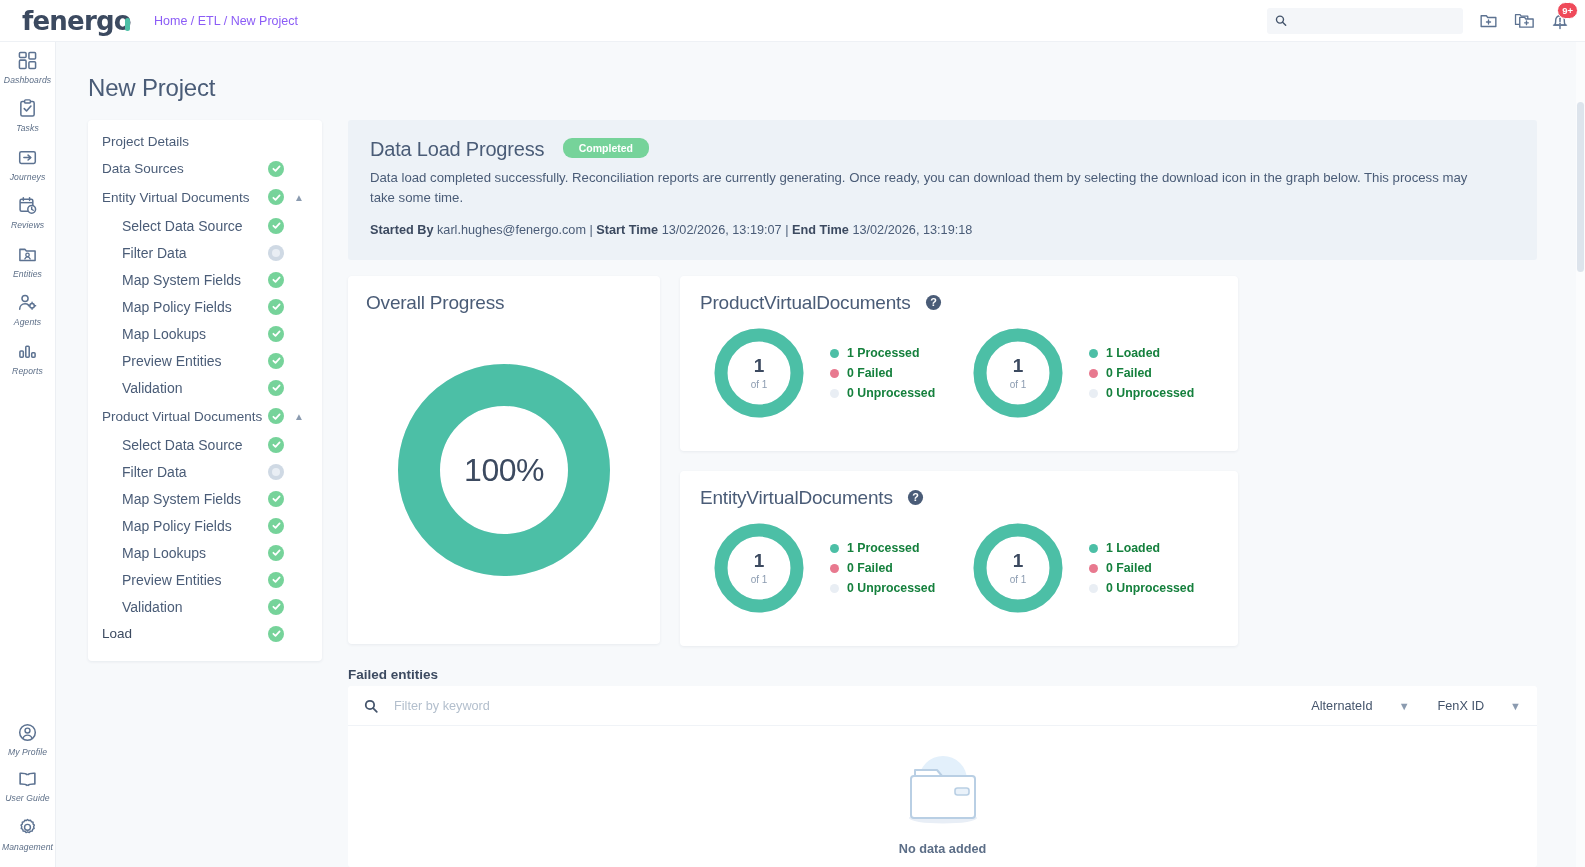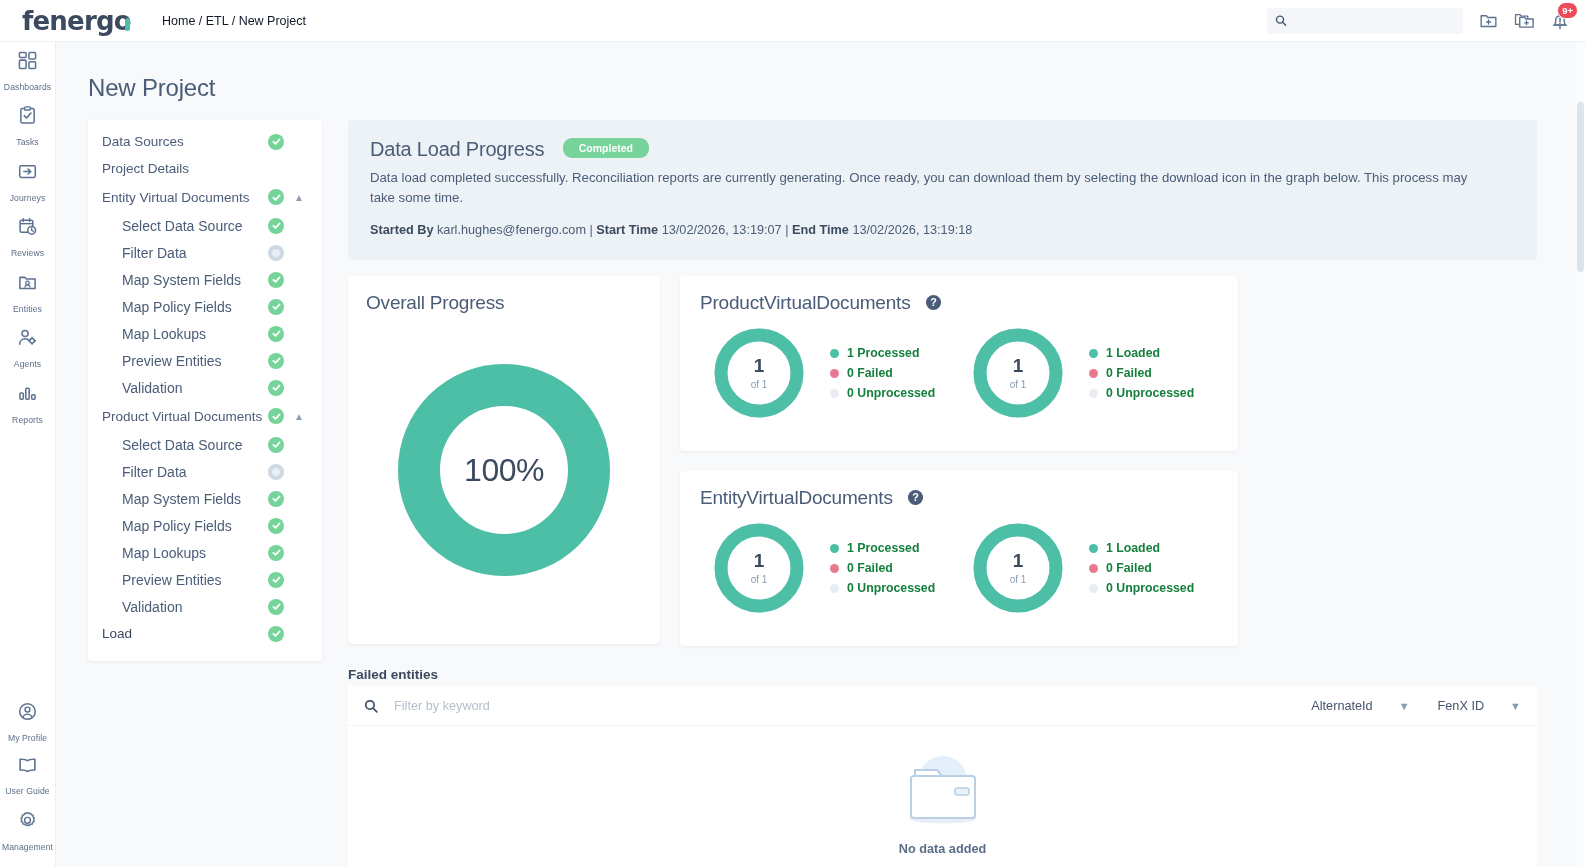--- a/index.html
+++ b/index.html
@@ -20,21 +20,21 @@
   .logo-wrap { display: flex; align-items: center; padding-left: 22px; width: 130px; }
   .logo-text {
     font-size: 26px; font-weight: 700; color: #3c4a60; letter-spacing: -0.8px;
     font-family: "DejaVu Sans", sans-serif;
   }
   .logo-dot {
     width: 24px; height: 13px; border-radius: 7px; background: #4cbfa6;
     margin-left: -6px; margin-top: 8px;
   }
   .breadcrumb {
-    margin-left: 32px; font-size: 12.5px; color: #0f172a; white-space: nowrap;
+    margin-left: 24px; font-size: 12.5px; color: #8b5cf6; white-space: nowrap;
   }
   .topbar-right {
     margin-left: auto; display: flex; align-items: center; padding-right: 16px; gap: 16px;
   }
   .search-box {
     width: 196px; height: 26px; background: #f4f6f9; border-radius: 3px;
     display: flex; align-items: center; padding: 0 8px;
   }
   .search-box input {
     border: none; background: transparent; outline: none; font-size: 12px;
@@ -50,21 +50,21 @@
   }
 
   
   .leftnav {
     position: absolute; left: 0; top: 42px; width: 56px; height: 825px;
     background: #ffffff; border-right: 1px solid #eceff3;
     display: flex; flex-direction: column; align-items: center; z-index: 15;
   }
   .nav-item {
     width: 56px; padding: 9px 0 5px 0; display: flex; flex-direction: column;
-    align-items: center; cursor: pointer; gap: 13px;
+    align-items: center; cursor: pointer; gap: 6px; font-style: italic;
   }
   .nav-label {
     font-size: 8.6px; color: #5c6e87; text-align: center; line-height: 1.1;
     letter-spacing: 0.1px;
   }
   .nav-bottom { margin-top: auto; padding-bottom: 10px; }
 
   
   .page-title {
     position: absolute; left: 88px; top: 74px;
@@ -337,31 +337,31 @@
       </svg>
       <span class="nav-label">Management</span>
     </div>
   </div>
 </div>
 
 <div class="page-title">New Project</div>
 
 <div class="steps-card" id="steps-host">
     <div class="step-row">
-      <span class="lbl">Data Sources</span>
-      <span class="chk">
-        <svg width="11" height="11" viewBox="0 0 12 12">
-          <polyline points="2.6,6.3 4.9,8.5 9.4,3.6" fill="none" stroke="#fff" stroke-width="1.9" stroke-linecap="round" stroke-linejoin="round"></polyline>
-        </svg>
-      </span>
-      <span class="caret-spacer"></span>
-    </div>
-    <div class="step-row">
       <span class="lbl">Project Details</span>
       <span style="width: 16px; flex: 0 0 auto;"></span>
+      <span class="caret-spacer"></span>
+    </div>
+    <div class="step-row">
+      <span class="lbl">Data Sources</span>
+      <span class="chk">
+        <svg width="11" height="11" viewBox="0 0 12 12">
+          <polyline points="2.6,6.3 4.9,8.5 9.4,3.6" fill="none" stroke="#fff" stroke-width="1.9" stroke-linecap="round" stroke-linejoin="round"></polyline>
+        </svg>
+      </span>
       <span class="caret-spacer"></span>
     </div>
     <div class="step-row group">
       <span class="lbl">Entity Virtual Documents</span>
       <span class="chk">
         <svg width="11" height="11" viewBox="0 0 12 12">
           <polyline points="2.6,6.3 4.9,8.5 9.4,3.6" fill="none" stroke="#fff" stroke-width="1.9" stroke-linecap="round" stroke-linejoin="round"></polyline>
         </svg>
       </span>
       <span class="caret">▲</span>

